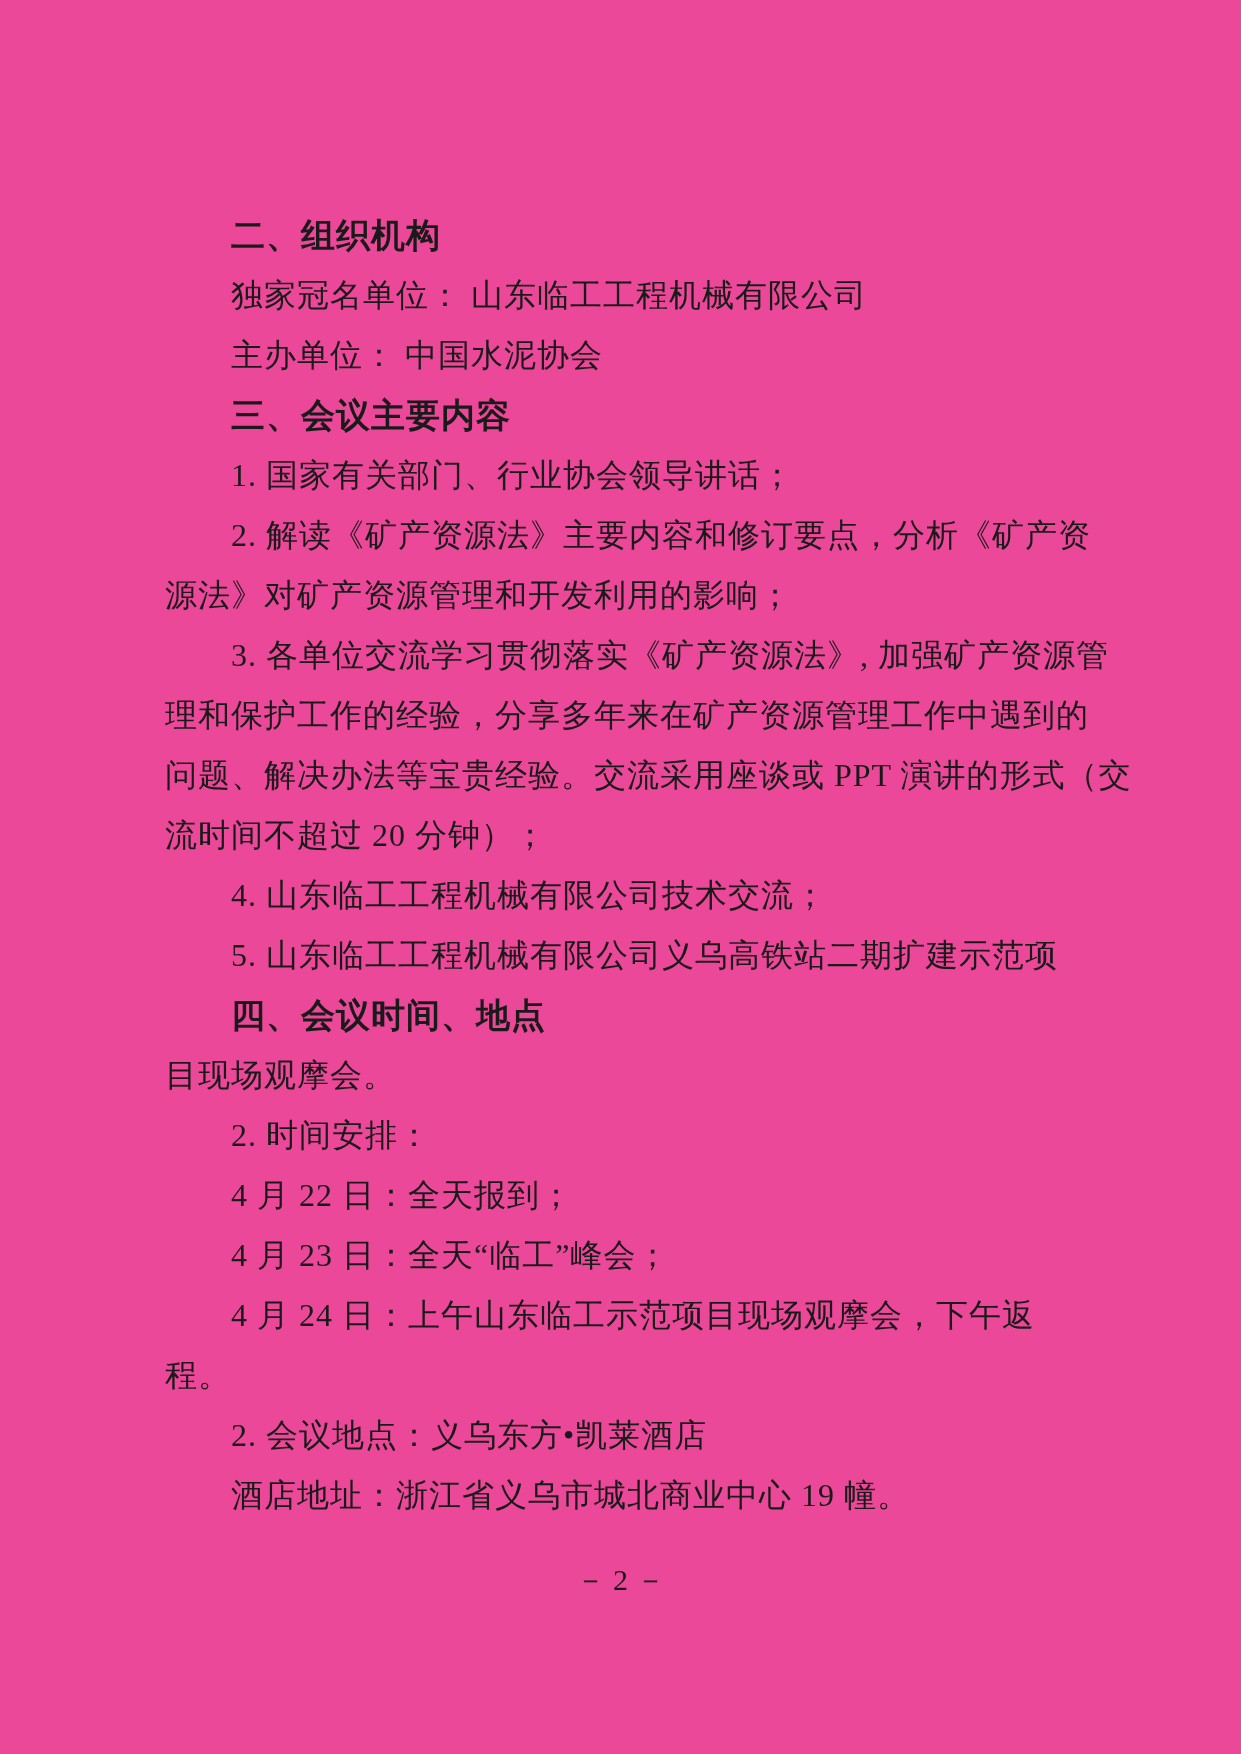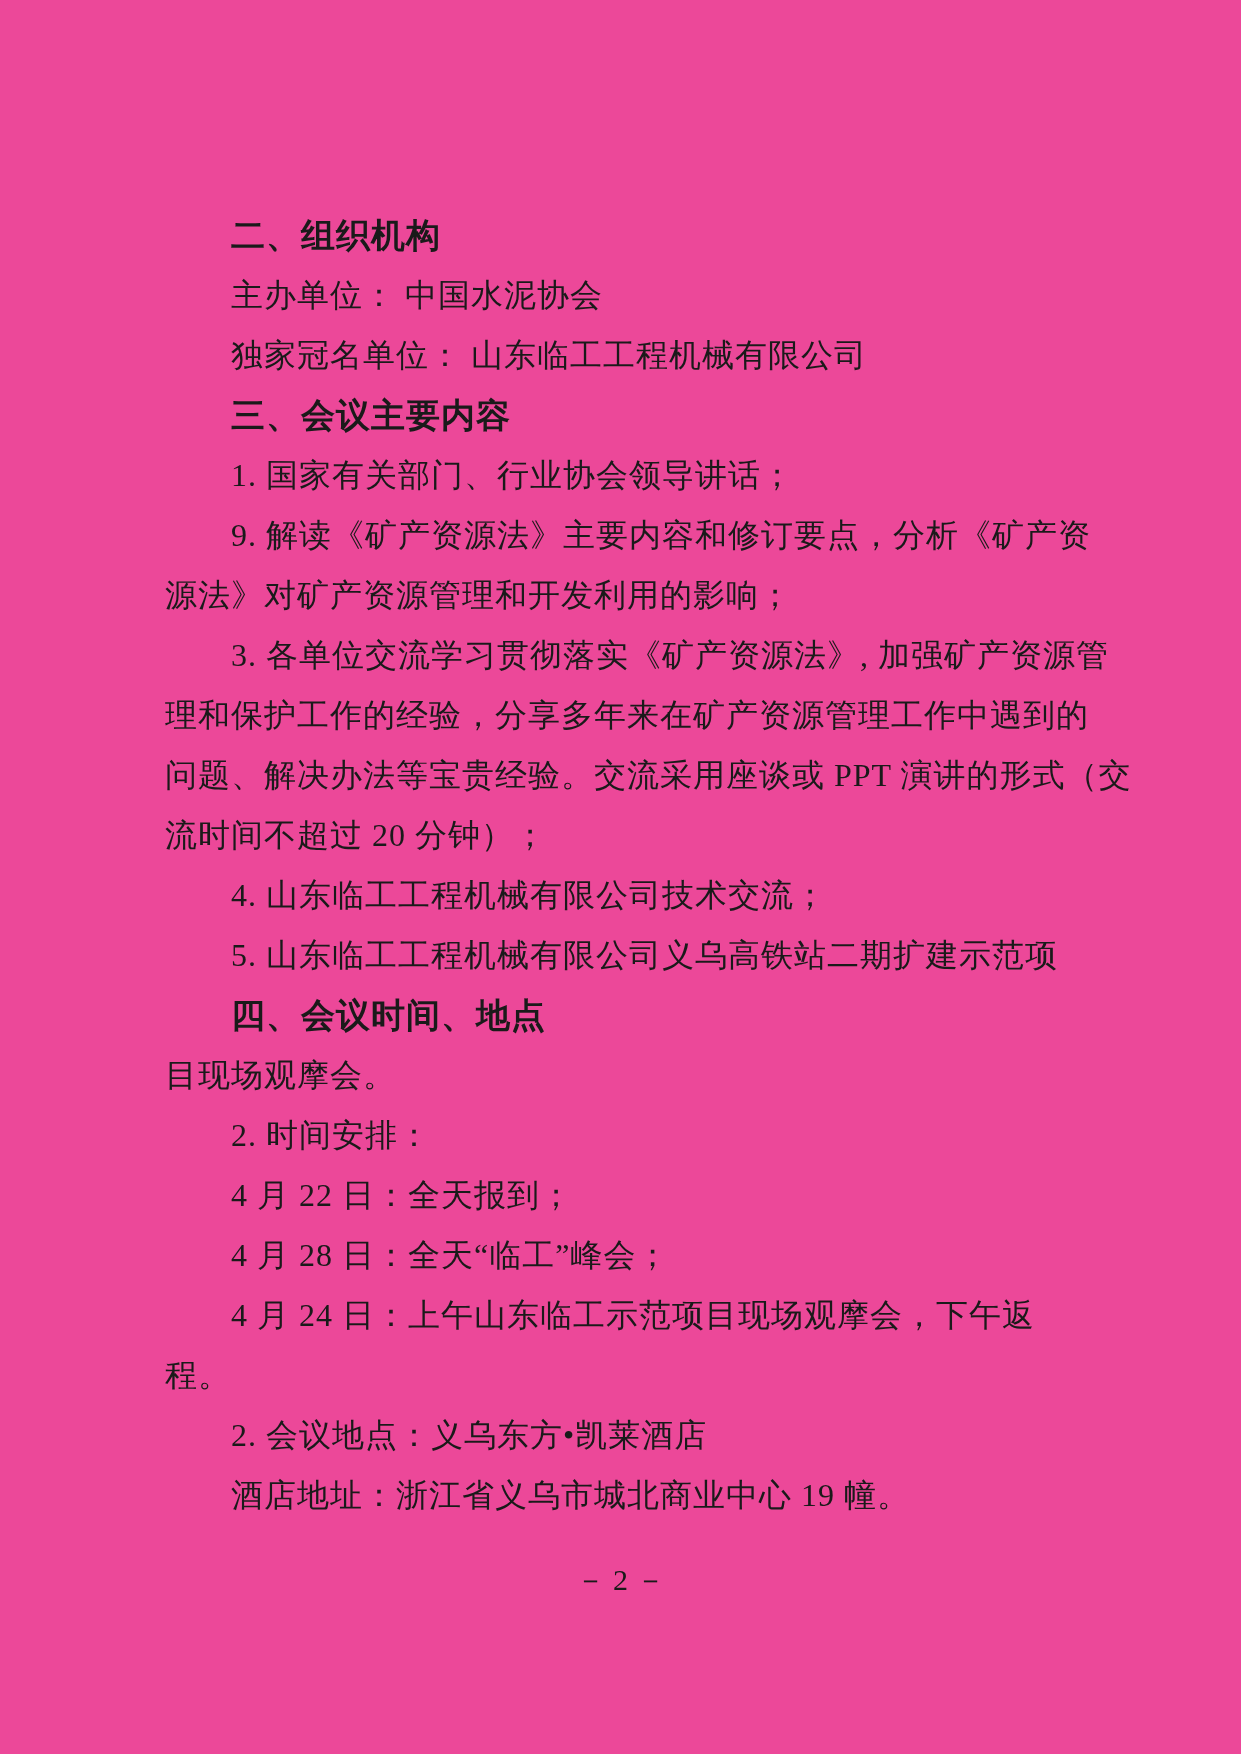--- a/index.html
+++ b/index.html
@@ -48,36 +48,36 @@
     font-family: "Liberation Serif", serif;
     white-space: pre;
   }
 </style>
 </head>
 <body>
 
 <div class="page">
   <div class="content">
     <div class="line h">二、组织机构</div>
+    <div class="line f">独家冠名单位： 山东临工工程机械有限公司</div>
     <div class="line f">主办单位： 中国水泥协会</div>
-    <div class="line f">独家冠名单位： 山东临工工程机械有限公司</div>
     <div class="line h">三、会议主要内容</div>
     <div class="line f">1. 国家有关部门、行业协会领导讲话；</div>
-    <div class="line f">9. 解读《矿产资源法》主要内容和修订要点，分析《矿产资</div>
+    <div class="line f">2. 解读《矿产资源法》主要内容和修订要点，分析《矿产资</div>
     <div class="line c">源法》对矿产资源管理和开发利用的影响；</div>
     <div class="line f">3. 各单位交流学习贯彻落实《矿产资源法》, 加强矿产资源管</div>
     <div class="line c">理和保护工作的经验，分享多年来在矿产资源管理工作中遇到的</div>
     <div class="line c">问题、解决办法等宝贵经验。交流采用座谈或 PPT 演讲的形式（交</div>
     <div class="line c">流时间不超过 20 分钟）；</div>
     <div class="line f">4. 山东临工工程机械有限公司技术交流；</div>
     <div class="line f">5. 山东临工工程机械有限公司义乌高铁站二期扩建示范项</div>
     <div class="line h">四、会议时间、地点</div>
     <div class="line c">目现场观摩会。</div>
     <div class="line f">2. 时间安排：</div>
     <div class="line f">4 月 22 日：全天报到；</div>
-    <div class="line f">4 月 28 日：全天“临工”峰会；</div>
+    <div class="line f">4 月 23 日：全天“临工”峰会；</div>
     <div class="line f">4 月 24 日：上午山东临工示范项目现场观摩会，下午返</div>
     <div class="line c">程。</div>
     <div class="line f">2. 会议地点：义乌东方•凯莱酒店</div>
     <div class="line f">酒店地址：浙江省义乌市城北商业中心 19 幢。</div>
   </div>
   <div class="footer">－ 2 －</div>
 </div>
 
 </body></html>

